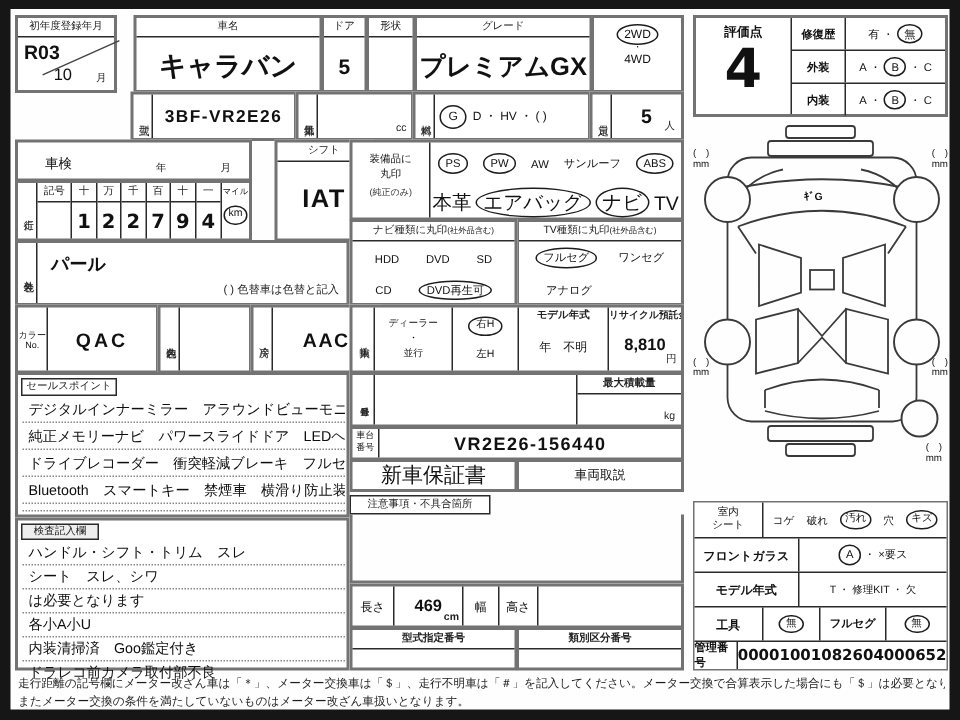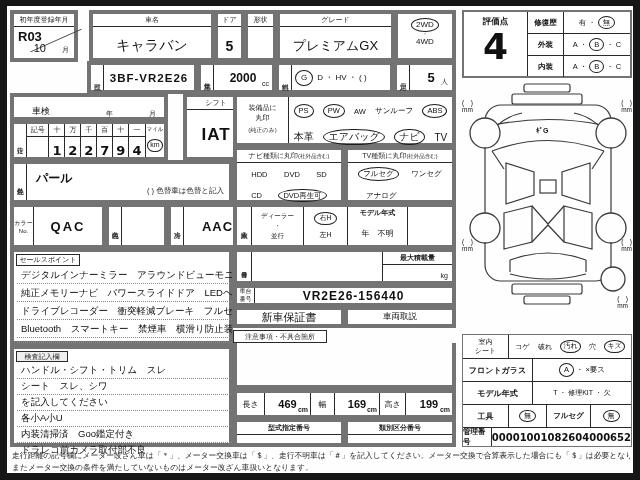--- a/index.html
+++ b/index.html
@@ -6,21 +6,21 @@
   html,body { width: 640px; height: 480px; }
   body {
     background: #161616;
     font-family: "Liberation Sans", "DejaVu Sans", sans-serif;
     color: #111;
     position: relative;
     overflow: hidden;
   }
   .sheet { position: absolute; left: 7px; top: 6px; width: 626px; height: 467px; background: #fefefe; }
   .abs { position: absolute; }
-  .box { position: absolute; border: 4px solid #737373; background: #fff; }
+  .box { position: absolute; border: 2px solid #737373; background: #fff; }
   .nobg { background: transparent; }
   .hdr { font-size: 7px; text-align: center; color: #222; line-height: 12px; height: 13px; border-bottom: 1px solid #2a2a2a; overflow: hidden; white-space: nowrap; }
   .hdr.noline { border-bottom: none; }
   .cc { display: flex; align-items: center; justify-content: center; }
   .vlab {
     position: absolute; top: 0; bottom: 0; left: 0;
     border-right: 1px solid #2a2a2a;
     writing-mode: vertical-rl; text-orientation: upright;
     font-size: 7px; color: #222; letter-spacing: 0;
     display: flex; align-items: center; justify-content: center;
@@ -50,57 +50,56 @@
   <div class="box" style="left:3px;top:4px;width:68px;height:52px">
     <div class="hdr">初年度登録年月</div>
     <div class="abs" style="left:4px;top:15px;font-size:13px;font-weight:bold">R03</div>
     <div class="abs" style="left:14px;top:26px;width:56px;height:1px;background:#444;transform:rotate(-24deg)"></div>
     <div class="abs" style="right:28px;bottom:4px;font-size:11px;font-weight:normal">10</div>
     <div class="abs small" style="right:5px;bottom:3px">月</div>
   </div>
 
   <div class="box" style="left:82px;top:4px;width:126px;height:52px">
     <div class="hdr">車名</div>
-    <div class="cc" style="height:38px;font-size:14px;font-weight:normal">キャラバン</div>
+    <div class="cc" style="height:38px;font-size:18px;font-weight:bold">キャラバン</div>
   </div>
 
   <div class="box" style="left:207px;top:4px;width:31px;height:52px">
     <div class="hdr">ドア</div>
     <div class="cc" style="height:38px;font-size:14px;font-weight:bold">5</div>
   </div>
 
   <div class="box" style="left:237px;top:4px;width:33px;height:52px">
     <div class="hdr">形状</div>
     <div class="cc" style="height:38px;font-size:11px"></div>
   </div>
 
   <div class="box" style="left:269px;top:4px;width:119px;height:52px">
     <div class="hdr">グレード</div>
-    <div class="cc" style="height:38px;font-size:13px;font-weight:normal">プレミアムGX</div>
+    <div class="cc" style="height:38px;font-size:17px;font-weight:bold">プレミアムGX</div>
   </div>
 
   <div class="box" style="left:387px;top:4px;width:62px;height:52px">
     <div style="text-align:center;padding-top:4px;font-size:8px">
       <span class="circ">2WD</span>
     </div>
     <div style="text-align:center;font-size:6px;line-height:5px">・</div>
     <div style="text-align:center;font-size:8px">4WD</div>
   </div>
 
   <div class="box" style="left:80px;top:55px;width:111px;height:33px">
     <div class="vlab" style="width:13px">
         <span>型式</span>
       </div>
     <div class="cc" style="margin-left:13px;height:100%;font-size:11.5px;font-weight:bold;letter-spacing:1px">3BF-VR2E26</div>
   </div>
   <div class="box" style="left:190px;top:55px;width:79px;height:33px">
     <div class="vlab" style="width:13px">
         <span>排気量</span>
       </div>
-    <div class="cc" style="margin-left:13px;height:100%;font-size:12px;font-weight:bold">2000</div>
     <div class="abs unit" style="right:3px;bottom:3px">cc</div>
   </div>
   <div class="box" style="left:268px;top:55px;width:119px;height:33px">
     <div class="vlab" style="width:13px">
         <span>燃料</span>
       </div>
     <div style="margin-left:16px;height:100%;display:flex;align-items:center;font-size:8px">
       <span class="circ" style="padding:2px 5px">G</span>
       <span style="margin-left:4px">D ・ HV ・ (      )</span>
     </div>
@@ -170,21 +169,21 @@
       <div style="font-size:7px">丸印</div>
       <div style="font-size:6px;margin-top:3px;color:#333">(純正のみ)</div>
     </div>
     <div class="flexaround" style="margin-left:52px;height:28px;font-size:7.5px">
       <span class="circ">PS</span>
       <span class="circ">PW</span>
       <span>AW</span>
       <span>サンルーフ</span>
       <span class="circ">ABS</span>
     </div>
-    <div class="flexaround" style="margin-left:52px;height:24px;font-size:10px">
+    <div class="flexaround" style="margin-left:52px;height:24px;font-size:13px">
       <span>本革</span>
       <span class="circ">エアバッグ</span>
       <span class="circ">ナビ</span>
       <span>TV</span>
     </div>
   </div>
 
   <div class="box" style="left:337px;top:140px;width:112px;height:58px">
     <div class="hdr"><span>TV種類に丸印</span><span style="font-size:5.5px">(社外品含む)</span></div>
     <div class="flexaround" style="height:22px;font-size:7.5px;padding:0 4px">
@@ -245,20 +244,25 @@
       <span>・</span>
       <span>並行</span>
     </div>
     <div class="abs" style="left:67px;top:0;width:44px;height:100%;border-right:1px solid #2a2a2a;display:flex;flex-direction:column;align-items:center;justify-content:space-around;padding:3px 0;font-size:7px">
       <span class="circ">右H</span>
       <span>左H</span>
     </div>
     <div class="abs" style="left:111px;top:0;width:60px;height:100%;border-right:1px solid #2a2a2a">
       <div class="hdr noline" style="font-weight:bold">モデル年式</div>
       <div class="cc" style="height:26px;font-size:8px">年　不明</div>
+    </div>
+    <div class="abs" style="left:171px;top:0;right:0;height:100%">
+      <div class="hdr noline" style="font-weight:bold;font-size:6.5px">リサイクル預託金</div>
+      <div class="cc" style="height:24px;font-size:11px;font-weight:bold">8,810</div>
+      <div class="abs unit" style="right:3px;bottom:3px">円</div>
     </div>
   </div>
 
   <div class="box" style="left:3px;top:242px;width:223px;height:97px">
     <div class="tab" style="left:2px;top:2px;width:64px;height:12px">セールスポイント</div>
     <div class="dotline" style="left:3px;top:17px;width:215px">デジタルインナーミラー　アラウンドビューモニター</div>
     <div class="dotline" style="left:3px;top:35px;width:215px">純正メモリーナビ　パワースライドドア　LEDヘッドライト</div>
     <div class="dotline" style="left:3px;top:53px;width:215px">ドライブレコーダー　衝突軽減ブレーキ　フルセグTV</div>
     <div class="dotline" style="left:3px;top:71px;width:215px">Bluetooth　スマートキー　禁煙車　横滑り防止装置</div>
     <div class="dotline" style="left:3px;top:89px;width:215px"></div>
@@ -276,56 +280,48 @@
 
   <div class="box" style="left:226px;top:278px;width:223px;height:23px">
     <div class="abs" style="left:0;top:0;width:18px;height:100%;border-right:1px solid #2a2a2a;display:flex;flex-direction:column;align-items:center;justify-content:center;font-size:6px;line-height:1.2">
       <span>車台</span>
       <span>番号</span>
     </div>
     <div class="cc" style="margin-left:18px;height:100%;font-size:12px;font-weight:bold;letter-spacing:1px">VR2E26-156440</div>
   </div>
 
   <div class="box" style="left:226px;top:300px;width:112px;height:22px">
-    <div class="cc" style="height:100%;font-size:11px">新車保証書</div>
+    <div class="cc" style="height:100%;font-size:14px">新車保証書</div>
   </div>
   <div class="box" style="left:337px;top:300px;width:112px;height:22px">
     <div class="cc" style="height:100%;font-size:8.5px">車両取説</div>
   </div>
 
   <div class="tab" style="left:226px;top:324px;width:94px;height:13px;line-height:12px">注意事項・不具合箇所</div>
   <div class="box nobg" style="left:226px;top:337px;width:223px;height:46px;border-top:none"></div>
 
   <div class="box" style="left:3px;top:339px;width:223px;height:102px">
     <div class="tab" style="left:2px;top:2px;width:52px;height:11px;background:#eee">検査記入欄</div>
     <div class="dotline" style="left:3px;top:15px;width:215px">ハンドル・シフト・トリム　スレ</div>
     <div class="dotline" style="left:3px;top:31px;width:215px">シート　スレ、シワ</div>
-    <div class="dotline" style="left:3px;top:47px;width:215px">を記入してください</div>
+    <div class="dotline" style="left:3px;top:47px;width:215px">は必要となります</div>
     <div class="dotline" style="left:3px;top:63px;width:215px">各小A小U</div>
     <div class="dotline" style="left:3px;top:79px;width:215px">内装清掃済　Goo鑑定付き</div>
     <div class="dotline" style="left:3px;top:95px;width:215px;border-bottom:none">ドラレコ前カメラ取付部不良</div>
   </div>
 
   <div class="box" style="left:226px;top:383px;width:223px;height:30px">
     <div style="display:flex;height:100%">
       <div class="cc" style="width:28px;border-right:1px solid #2a2a2a;font-size:8px">長さ</div>
       <div class="cc" style="width:46px;border-right:1px solid #2a2a2a;font-size:11px;font-weight:bold;position:relative">
           <span>469</span>
           <span class="unit" style="position:absolute;right:2px;bottom:2px">cm</span>
         </div>
       <div class="cc" style="width:24px;border-right:1px solid #2a2a2a;font-size:8px">幅</div>
-      <div class="cc" style="width:45px;border-right:1px solid #2a2a2a;font-size:11px;font-weight:bold;position:relative">
-          <span>169</span>
-          <span class="unit" style="position:absolute;right:2px;bottom:2px">cm</span>
-        </div>
       <div class="cc" style="width:26px;border-right:1px solid #2a2a2a;font-size:8px">高さ</div>
-      <div class="cc" style="flex:1;font-size:11px;font-weight:bold;position:relative">
-          <span>199</span>
-          <span class="unit" style="position:absolute;right:2px;bottom:2px">cm</span>
-        </div>
     </div>
   </div>
 
   <div class="box" style="left:226px;top:412px;width:112px;height:29px">
     <div class="hdr" style="font-weight:bold">型式指定番号</div>
   </div>
   <div class="box" style="left:337px;top:412px;width:112px;height:29px">
     <div class="hdr" style="font-weight:bold">類別区分番号</div>
   </div>
 

